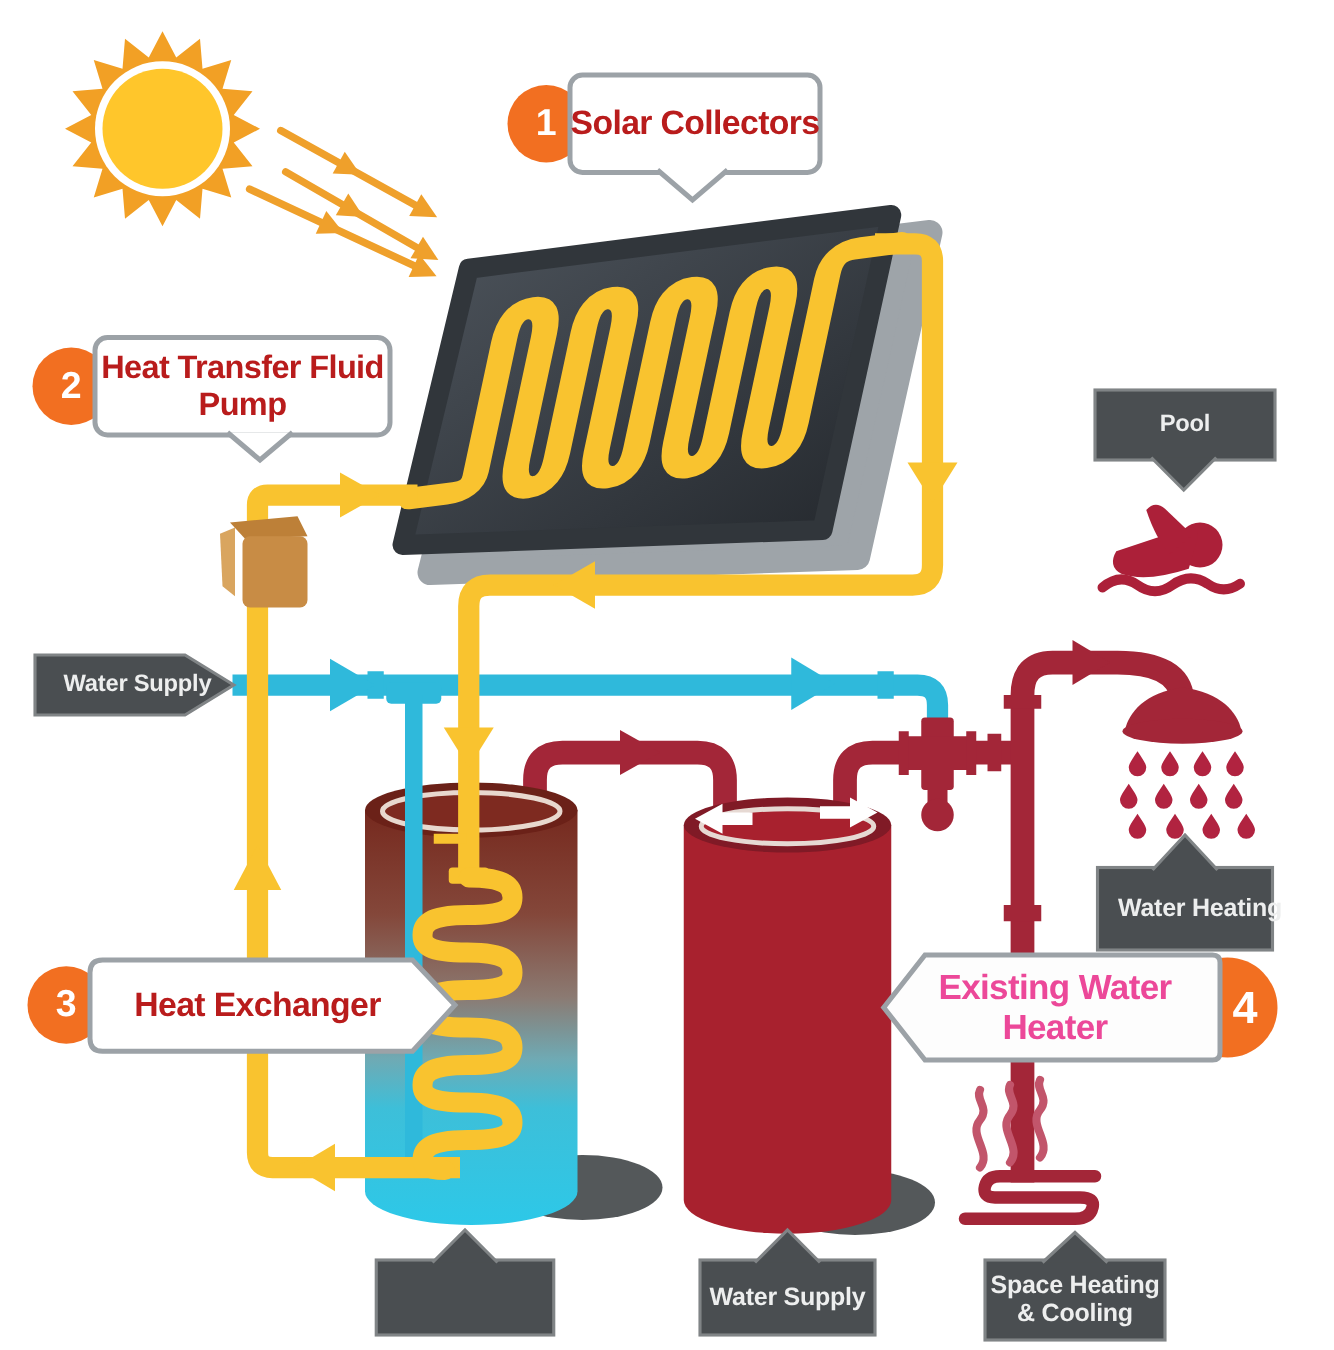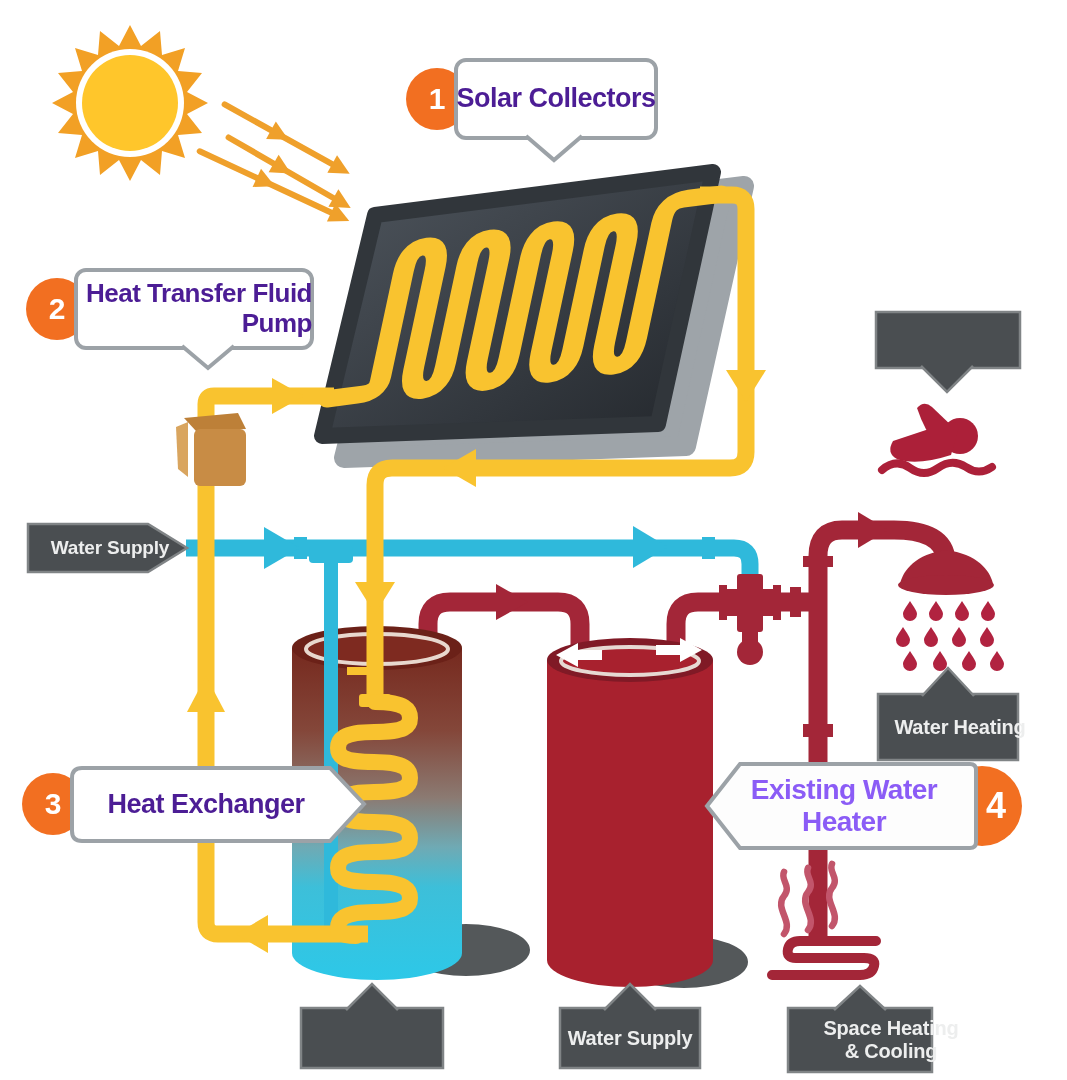--- a/index.html
+++ b/index.html
@@ -1,22 +1,22 @@
 <!DOCTYPE html>
 <html><head>
 <meta charset="utf-8">
 <style>
   html,body{margin:0;padding:0;background:#fff;}
   #canvas{position:relative;width:1067px;height:1080px;background:#fff;overflow:hidden;
           font-family:"Liberation Sans", sans-serif;}
   #art{position:absolute;left:0;top:0;}
   .txt{position:absolute;display:flex;align-items:center;justify-content:center;
        text-align:center;font-weight:bold;line-height:1.15;pointer-events:none;}
-  .callout-txt{color:#4c1d95;letter-spacing:-0.5px;}
-  .callout-txt-dark{color:#8b5cf6;letter-spacing:-0.5px;}
+  .callout-txt{color:#b91c1c;letter-spacing:-0.5px;}
+  .callout-txt-dark{color:#ec4899;letter-spacing:-0.5px;}
   .tag-txt{color:#EDEEEE;letter-spacing:-0.2px;}
   .num{color:#FFFFFF;}
 </style>
 </head>
 <body>
 
 <div id="canvas">
 
 <svg id="art" width="1067" height="1080" viewBox="0 0 1067 1080">
   <defs>
@@ -220,27 +220,28 @@
   </g>
   <g>
     <circle cx="982" cy="806" r="40" fill="#F26F21"></circle>
     <path d="M 740 764 H 970 Q 976 764 976 770 V 842 Q 976 848 970 848 H 740 L 707 806 Z" fill="#FDFDFD" stroke="#9CA2A7" stroke-width="4"></path>
   </g>
 </svg>
 
 <div class="txt callout-txt" style="left:456px;top:60px;width:200px;height:78px;font-size:27px;">Solar Collectors</div>
 <div class="txt num" style="left:414px;top:77px;width:46px;height:44px;font-size:30px;">1</div>
 
-<div class="txt callout-txt" style="left:76px;top:270px;width:236px;height:78px;font-size:26px;text-align:right;">Heat Transfer Fluid Pump</div>
+<div class="txt callout-txt" style="left:76px;top:270px;width:236px;height:78px;font-size:26px;">Heat Transfer Fluid Pump</div>
 <div class="txt num" style="left:34px;top:287px;width:46px;height:44px;font-size:30px;">2</div>
 
 <div class="txt callout-txt" style="left:76px;top:768px;width:260px;height:73px;font-size:27px;">Heat Exchanger</div>
 <div class="txt num" style="left:30px;top:782px;width:46px;height:44px;font-size:30px;">3</div>
 
 <div class="txt callout-txt-dark" style="left:716px;top:764px;width:256px;height:84px;font-size:28px;">Existing Water Heater</div>
 <div class="txt num" style="left:974px;top:784px;width:44px;height:44px;font-size:36px;">4</div>
 
+<div class="txt tag-txt" style="left:876px;top:312px;width:144px;height:56px;font-size:19px;">Pool</div>
 <div class="txt tag-txt" style="left:44px;top:524px;width:132px;height:48px;font-size:19px;">Water Supply</div>
 <div class="txt tag-txt" style="left:878px;top:694px;width:164px;height:66px;font-size:20px;">Water Heating</div>
 <div class="txt tag-txt" style="left:560px;top:1008px;width:140px;height:60px;font-size:20px;">Water Supply</div>
-<div class="txt tag-txt" style="left:788px;top:1008px;width:144px;height:64px;font-size:20px;margin-left:31px;">Space Heating &amp; Cooling</div>
+<div class="txt tag-txt" style="left:788px;top:1008px;width:144px;height:64px;font-size:20px;">Space Heating &amp; Cooling</div>
 
 </div>
 
 </body></html>

